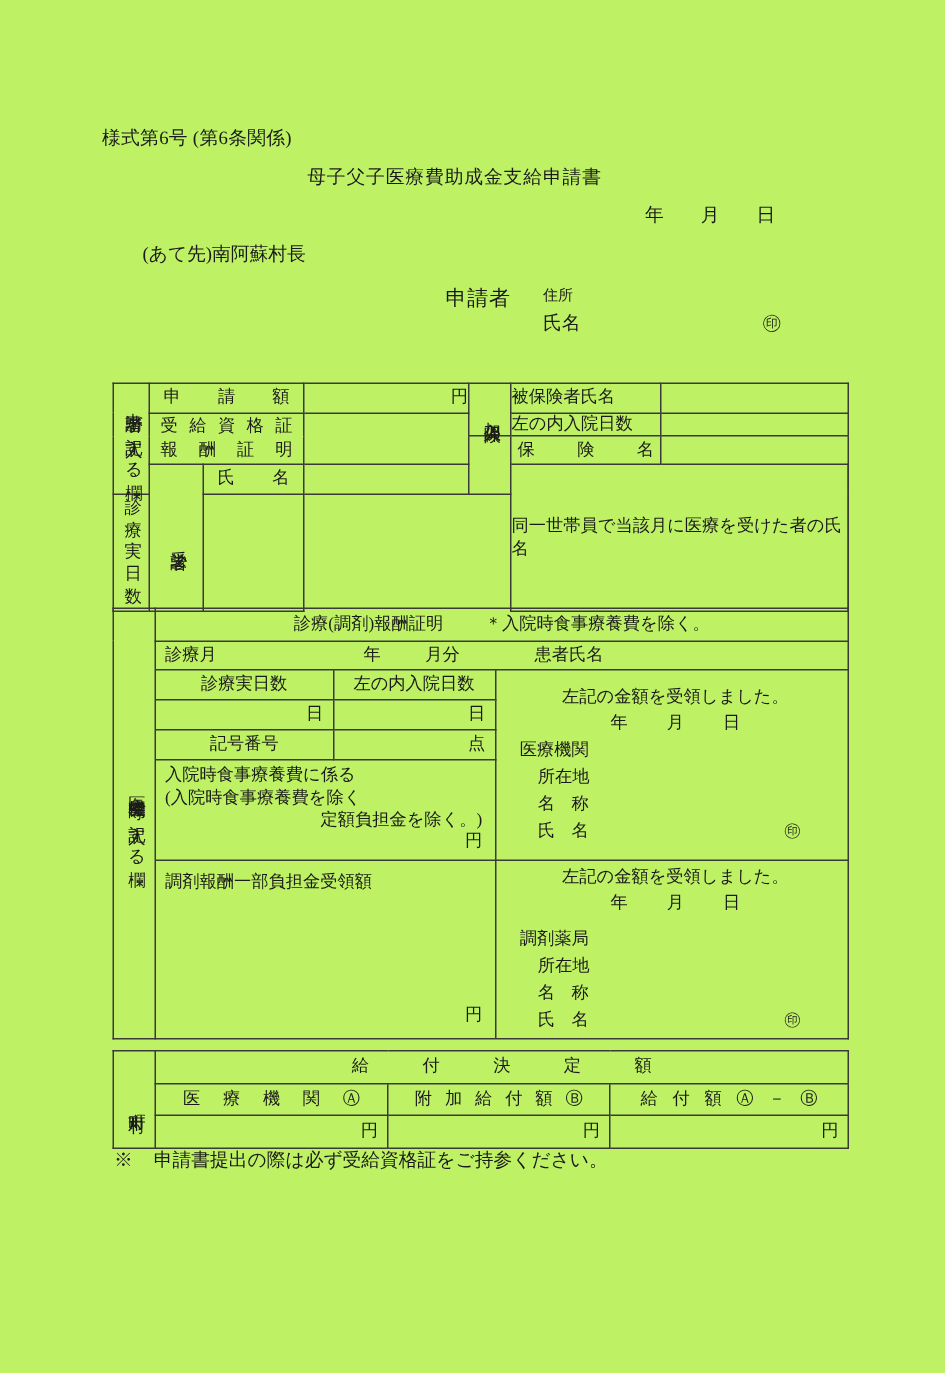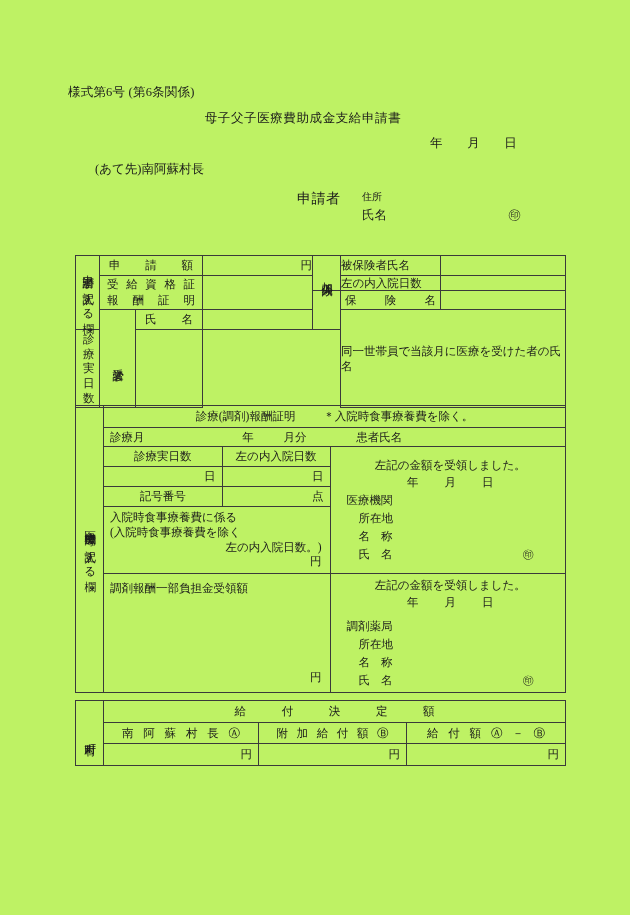--- a/index.html
+++ b/index.html
@@ -321,21 +321,21 @@
                 <td class="c nb-l" style="padding:2px 4px">記号番号</td>
                 <td class="r" style="padding:2px 6px">
                   <span>点</span>
                 </td>
               </tr>
 
               <tr>
                 <td colspan="2" class="nb-l topal" style="padding:2px 6px;height:62px">
                   <div>入院時食事療養費に係る</div>
                   <div>(入院時食事療養費を除く</div>
-                  <div class="r" style="padding-right:2px">左の内入院日数。)</div>
+                  <div class="r" style="padding-right:2px">定額負担金を除く。)</div>
                   <div class="r" style="padding-right:2px">円</div>
                 </td>
               </tr>
 
               <tr>
                 <td colspan="2" class="nb-l nb-b topal" style="padding:2px 6px;height:112px">
                   <div>調剤報酬一部負担金受領額</div>
                   <div class="r" style="padding-right:2px;margin-top:74px">円</div>
                 </td>
                 <td class="nb-r nb-b topal" style="padding:0">
@@ -375,21 +375,21 @@
       <tr>
         <td rowspan="3" class="vcell">
           <span class="vert">市町村</span>
         </td>
         <td colspan="3" class="c" style="padding:3px 5px">
           <span class="spread" style="display:inline-block;width:200px;padding:0">給付決定額</span>
         </td>
       </tr>
       <tr>
         <td class="c" style="padding:3px 5px">
-          <span class="spread" style="display:inline-block;width:118px;padding:0">南阿蘇村長Ⓐ</span>
+          <span class="spread" style="display:inline-block;width:118px;padding:0">医療機関Ⓐ</span>
         </td>
         <td class="c" style="padding:3px 17px">
           <span class="spread" style="display:inline-block;width:112px;padding:0">附加給付額Ⓑ</span>
         </td>
         <td class="c" style="padding:3px 5px">
           <span class="spread" style="display:inline-block;width:118px;padding:0">給付額Ⓐ－Ⓑ</span>
         </td>
       </tr>
       <tr>
         <td class="r" style="padding:3px 6px">
@@ -398,14 +398,17 @@
         <td class="r" style="padding:3px 6px">
           <span>円</span>
         </td>
         <td class="r" style="padding:3px 6px">
           <span>円</span>
         </td>
       </tr>
     </tbody>
   </table>
 
+  <div class="abs footnote">
+    <span>※</span><span class="gap"></span><span>申請書提出の際は必ず受給資格証をご持参ください。</span>
+  </div>
 
 </div>
 
 </body></html>

